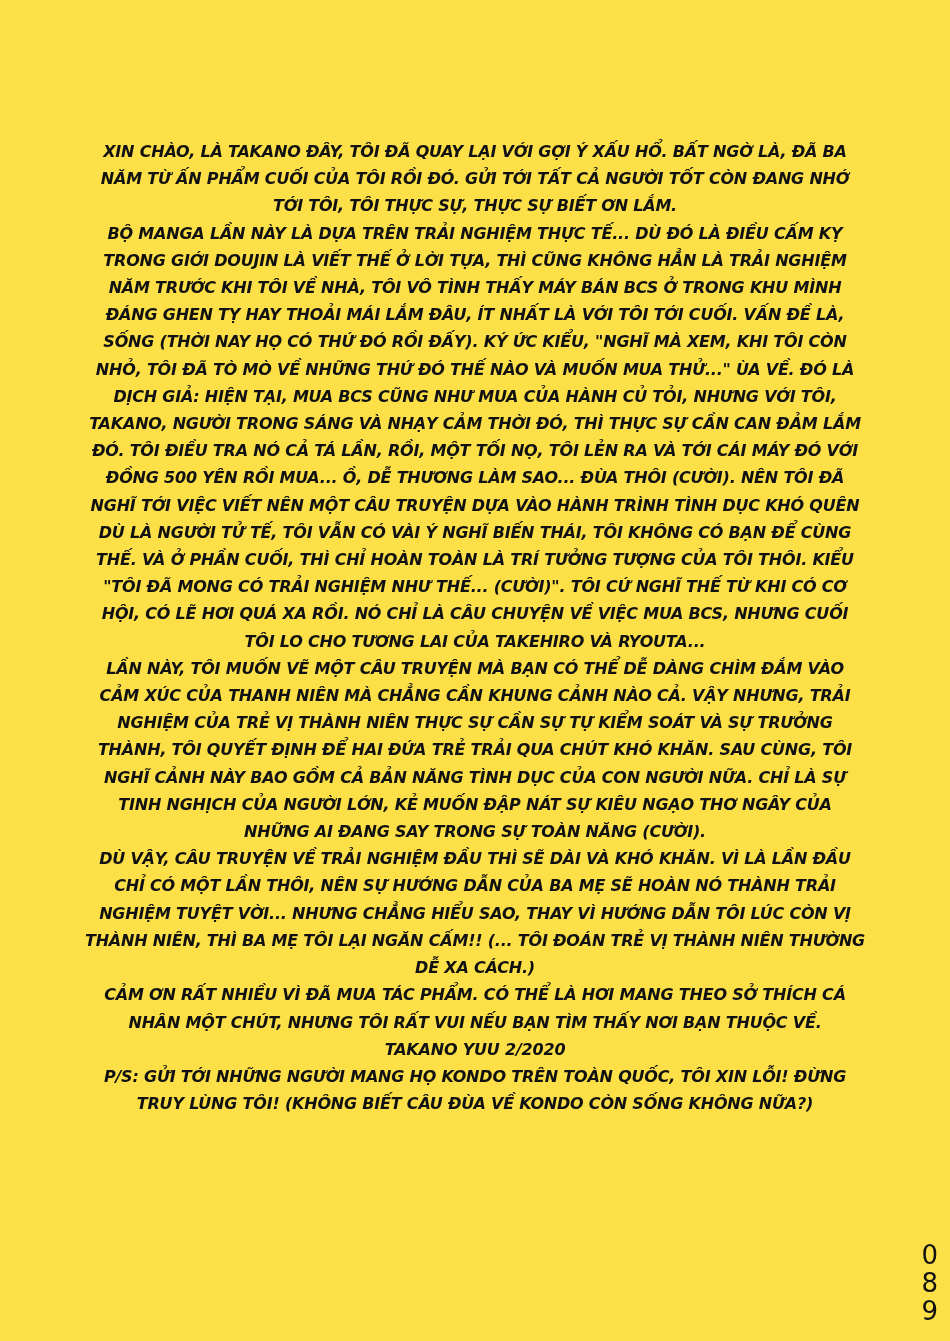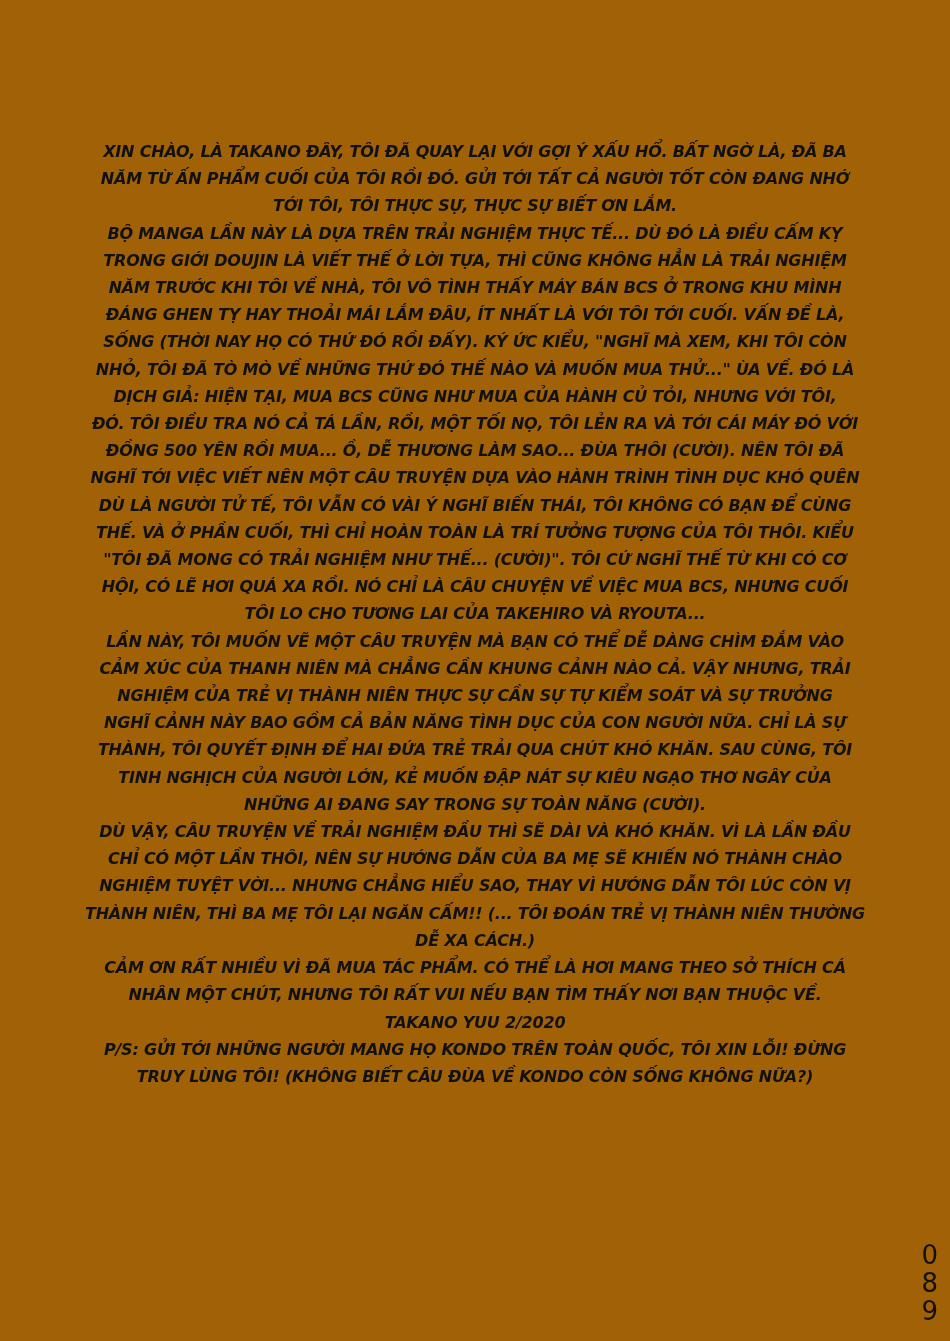--- a/index.html
+++ b/index.html
@@ -10,21 +10,21 @@
   body {
     width: 950px;
     height: 1341px;
     position: relative;
     overflow: hidden;
     font-family: "DejaVu Sans", sans-serif;
   }
   .page {
     position: absolute;
     inset: 0;
-    background: #a16207;
+    background: #fde047;
   }
   .text-block {
     position: absolute;
     top: 138px;
     left: 50px;
     width: 850px;
     text-align: center;
   }
   .line {
     display: block;
@@ -62,37 +62,38 @@
       <div class="line">XIN CHÀO, LÀ TAKANO ĐÂY, TÔI ĐÃ QUAY LẠI VỚI GỢI Ý XẤU HỔ. BẤT NGỜ LÀ, ĐÃ BA</div>
       <div class="line">NĂM TỪ ẤN PHẨM CUỐI CỦA TÔI RỒI ĐÓ. GỬI TỚI TẤT CẢ NGƯỜI TỐT CÒN ĐANG NHỚ</div>
       <div class="line">TỚI TÔI, TÔI THỰC SỰ, THỰC SỰ BIẾT ƠN LẮM.</div>
       <div class="line">BỘ MANGA LẦN NÀY LÀ DỰA TRÊN TRẢI NGHIỆM THỰC TẾ... DÙ ĐÓ LÀ ĐIỀU CẤM KỴ</div>
       <div class="line">TRONG GIỚI DOUJIN LÀ VIẾT THẾ Ở LỜI TỰA, THÌ CŨNG KHÔNG HẲN LÀ TRẢI NGHIỆM</div>
       <div class="line">NĂM TRƯỚC KHI TÔI VỀ NHÀ, TÔI VÔ TÌNH THẤY MÁY BÁN BCS Ở TRONG KHU MÌNH</div>
       <div class="line">ĐÁNG GHEN TỴ HAY THOẢI MÁI LẮM ĐÂU, ÍT NHẤT LÀ VỚI TÔI TỚI CUỐI. VẤN ĐỀ LÀ,</div>
       <div class="line">SỐNG (THỜI NAY HỌ CÓ THỨ ĐÓ RỒI ĐẤY). KÝ ỨC KIỂU, "NGHĨ MÀ XEM, KHI TÔI CÒN</div>
       <div class="line">NHỎ, TÔI ĐÃ TÒ MÒ VỀ NHỮNG THỨ ĐÓ THẾ NÀO VÀ MUỐN MUA THỬ..." ÙA VỀ. ĐÓ LÀ</div>
       <div class="line">DỊCH GIẢ: HIỆN TẠI, MUA BCS CŨNG NHƯ MUA CỦA HÀNH CỦ TỎI, NHƯNG VỚI TÔI,</div>
+      <div class="line">TAKANO, NGƯỜI TRONG SÁNG VÀ NHẠY CẢM THỜI ĐÓ, THÌ THỰC SỰ CẦN CAN ĐẢM LẮM</div>
       <div class="line">ĐÓ. TÔI ĐIỀU TRA NÓ CẢ TÁ LẦN, RỒI, MỘT TỐI NỌ, TÔI LẺN RA VÀ TỚI CÁI MÁY ĐÓ VỚI</div>
       <div class="line">ĐỒNG 500 YÊN RỒI MUA... Ồ, DỄ THƯƠNG LÀM SAO... ĐÙA THÔI (CƯỜI). NÊN TÔI ĐÃ</div>
       <div class="line">NGHĨ TỚI VIỆC VIẾT NÊN MỘT CÂU TRUYỆN DỰA VÀO HÀNH TRÌNH TÌNH DỤC KHÓ QUÊN</div>
       <div class="line">DÙ LÀ NGƯỜI TỬ TẾ, TÔI VẪN CÓ VÀI Ý NGHĨ BIẾN THÁI, TÔI KHÔNG CÓ BẠN ĐỂ CÙNG</div>
       <div class="line">THẾ. VÀ Ở PHẦN CUỐI, THÌ CHỈ HOÀN TOÀN LÀ TRÍ TƯỞNG TƯỢNG CỦA TÔI THÔI. KIỂU</div>
       <div class="line">"TÔI ĐÃ MONG CÓ TRẢI NGHIỆM NHƯ THẾ... (CƯỜI)". TÔI CỨ NGHĨ THẾ TỪ KHI CÓ CƠ</div>
       <div class="line">HỘI, CÓ LẼ HƠI QUÁ XA RỒI. NÓ CHỈ LÀ CÂU CHUYỆN VỀ VIỆC MUA BCS, NHƯNG CUỐI</div>
       <div class="line">TÔI LO CHO TƯƠNG LAI CỦA TAKEHIRO VÀ RYOUTA...</div>
       <div class="line">LẦN NÀY, TÔI MUỐN VẼ MỘT CÂU TRUYỆN MÀ BẠN CÓ THỂ DỄ DÀNG CHÌM ĐẮM VÀO</div>
       <div class="line">CẢM XÚC CỦA THANH NIÊN MÀ CHẲNG CẦN KHUNG CẢNH NÀO CẢ. VẬY NHƯNG, TRẢI</div>
       <div class="line">NGHIỆM CỦA TRẺ VỊ THÀNH NIÊN THỰC SỰ CẦN SỰ TỰ KIỂM SOÁT VÀ SỰ TRƯỞNG</div>
+      <div class="line">THÀNH, TÔI QUYẾT ĐỊNH ĐỂ HAI ĐỨA TRẺ TRẢI QUA CHÚT KHÓ KHĂN. SAU CÙNG, TÔI</div>
       <div class="line">NGHĨ CẢNH NÀY BAO GỒM CẢ BẢN NĂNG TÌNH DỤC CỦA CON NGƯỜI NỮA. CHỈ LÀ SỰ</div>
-      <div class="line">THÀNH, TÔI QUYẾT ĐỊNH ĐỂ HAI ĐỨA TRẺ TRẢI QUA CHÚT KHÓ KHĂN. SAU CÙNG, TÔI</div>
       <div class="line">TINH NGHỊCH CỦA NGƯỜI LỚN, KẺ MUỐN ĐẬP NÁT SỰ KIÊU NGẠO THƠ NGÂY CỦA</div>
       <div class="line">NHỮNG AI ĐANG SAY TRONG SỰ TOÀN NĂNG (CƯỜI).</div>
       <div class="line">DÙ VẬY, CÂU TRUYỆN VỀ TRẢI NGHIỆM ĐẦU THÌ SẼ DÀI VÀ KHÓ KHĂN. VÌ LÀ LẦN ĐẦU</div>
-      <div class="line">CHỈ CÓ MỘT LẦN THÔI, NÊN SỰ HƯỚNG DẪN CỦA BA MẸ SẼ KHIẾN NÓ THÀNH CHÀO</div>
+      <div class="line">CHỈ CÓ MỘT LẦN THÔI, NÊN SỰ HƯỚNG DẪN CỦA BA MẸ SẼ HOÀN NÓ THÀNH TRẢI</div>
       <div class="line">NGHIỆM TUYỆT VỜI... NHƯNG CHẲNG HIỂU SAO, THAY VÌ HƯỚNG DẪN TÔI LÚC CÒN VỊ</div>
       <div class="line">THÀNH NIÊN, THÌ BA MẸ TÔI LẠI NGĂN CẤM!! (... TÔI ĐOÁN TRẺ VỊ THÀNH NIÊN THƯỜNG</div>
       <div class="line">DỄ XA CÁCH.)</div>
       <div class="line">CẢM ƠN RẤT NHIỀU VÌ ĐÃ MUA TÁC PHẨM. CÓ THỂ LÀ HƠI MANG THEO SỞ THÍCH CÁ</div>
       <div class="line">NHÂN MỘT CHÚT, NHƯNG TÔI RẤT VUI NẾU BẠN TÌM THẤY NƠI BẠN THUỘC VỀ.</div>
       <div class="line">TAKANO YUU 2/2020</div>
       <div class="line">P/S: GỬI TỚI NHỮNG NGƯỜI MANG HỌ KONDO TRÊN TOÀN QUỐC, TÔI XIN LỖI! ĐỪNG</div>
       <div class="line">TRUY LÙNG TÔI! (KHÔNG BIẾT CÂU ĐÙA VỀ KONDO CÒN SỐNG KHÔNG NỮA?)</div>
     </main>
 

